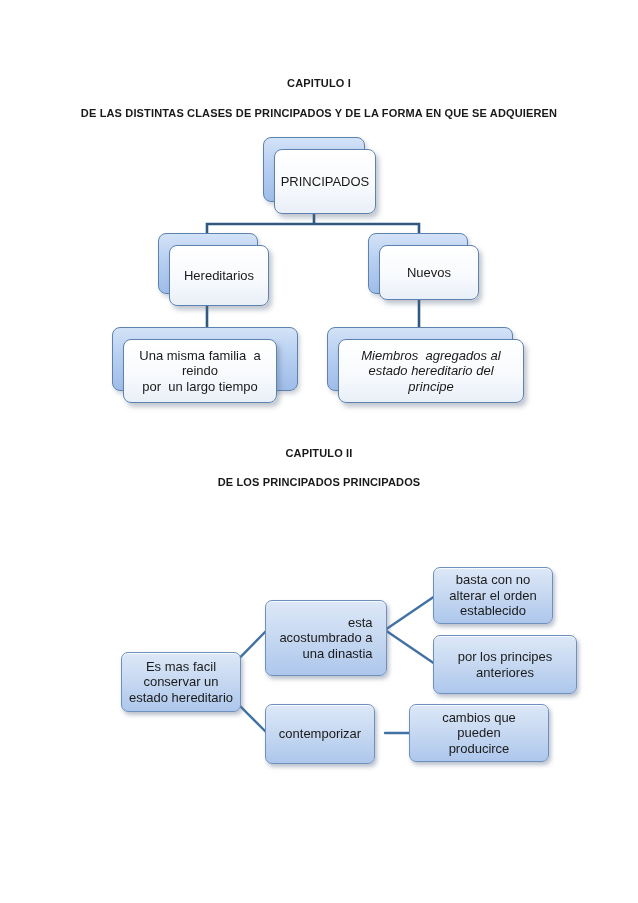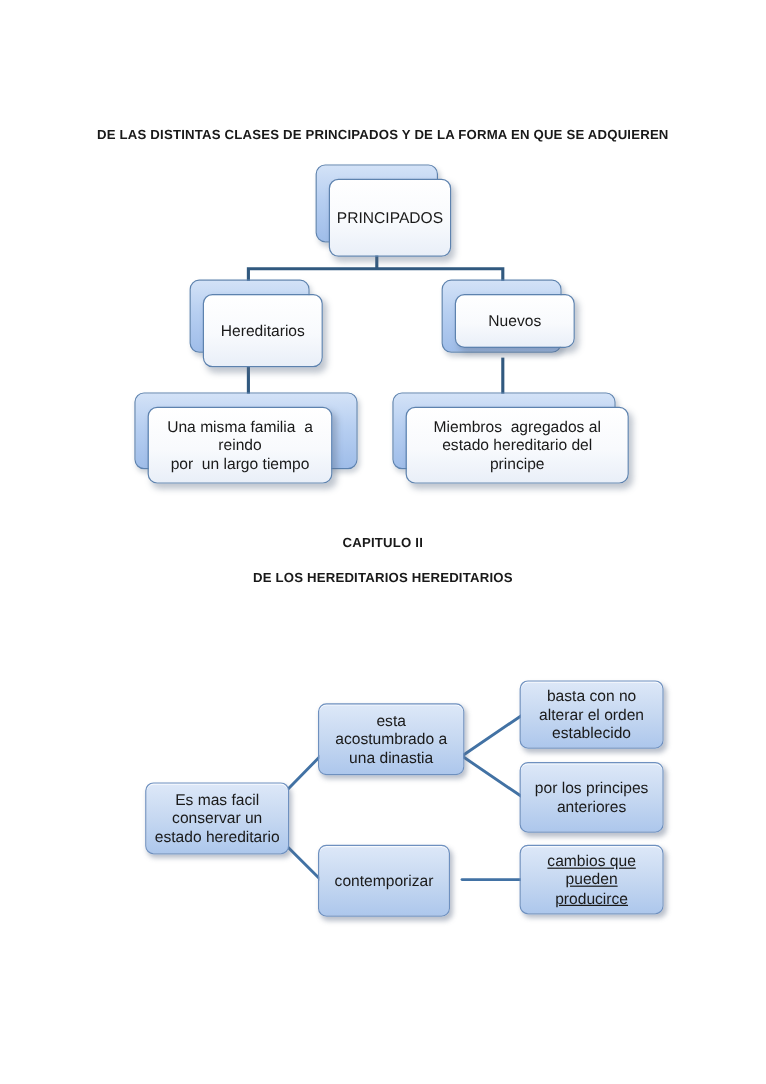--- a/index.html
+++ b/index.html
@@ -32,23 +32,24 @@
     box-shadow:2px 3px 4px rgba(90,105,130,.42), inset 0 1px 0 rgba(255,255,255,.75);
     display:flex; align-items:center; justify-content:center;
     text-align:center; font-size:13px; line-height:1.2; white-space:pre-wrap;
   }
 </style>
 </head>
 <body>
 
 <div class="page">
 
+  <div class="heading" style="top:77px;">CAPITULO I</div>
   <div class="heading" style="top:107px;">DE LAS DISTINTAS CLASES DE PRINCIPADOS Y DE LA FORMA EN QUE SE ADQUIEREN</div>
   <div class="heading" style="top:447px;">CAPITULO II</div>
-  <div class="heading" style="top:476px;">DE LOS HEREDITARIOS HEREDITARIOS</div>
+  <div class="heading" style="top:476px;">DE LOS PRINCIPADOS PRINCIPADOS</div>
 
   <svg class="connectors" width="638" height="903" viewBox="0 0 638 903">
     <g stroke="#31597f" stroke-width="2.6" fill="none">
       <path d="M314 206 V224"></path>
       <path d="M207 238 V224 H419 V238"></path>
       <path d="M207 298 V332"></path>
       <path d="M419 298 V332"></path>
     </g>
     <g stroke="#4272a4" stroke-width="2.4" fill="none" stroke-linecap="round">
       <path d="M216 682 L267 630"></path>
@@ -68,63 +69,63 @@
 
   <div class="node" style="left:158px;top:233px;width:112px;height:74px;">
     <div class="card-back" style="left:0;top:0;width:100px;height:61px;"></div>
     <div class="card-front" style="left:11px;top:12px;width:100px;height:61px;">
       <span>Hereditarios</span>
     </div>
   </div>
 
   <div class="node" style="left:368px;top:233px;width:112px;height:74px;">
     <div class="card-back" style="left:0;top:0;width:100px;height:61px;"></div>
-    <div class="card-front" style="left:11px;top:12px;width:100px;height:45px;text-align:right;">
+    <div class="card-front" style="left:11px;top:12px;width:100px;height:55px;text-align:right;">
       <span>Nuevos</span>
     </div>
   </div>
 
   <div class="node" style="left:112px;top:327px;width:198px;height:77px;">
     <div class="card-back" style="left:0;top:0;width:186px;height:64px;"></div>
     <div class="card-front" style="left:11px;top:12px;width:154px;height:64px;">
       <span>Una misma familia  a reindo
 por  un largo tiempo</span>
     </div>
   </div>
 
-  <div class="node" style="left:327px;top:327px;width:202px;height:77px;">
+  <div class="node" style="left:327px;top:327px;width:202px;height:77px;font-style:italic;">
     <div class="card-back" style="left:0;top:0;width:186px;height:64px;"></div>
     <div class="card-front" style="left:11px;top:12px;width:186px;height:64px;">
       <span>Miembros  agregados al
 estado hereditario del
 principe</span>
     </div>
   </div>
 
   <div class="box2" style="left:98px;top:652px;width:120px;height:60px;margin-left:23px;">
     <span>Es mas facil
 conservar un
 estado hereditario</span>
   </div>
-  <div class="box2" style="left:265px;top:586px;width:122px;height:60px;">
+  <div class="box2" style="left:265px;top:600px;width:122px;height:76px;text-align:right;">
     <span>esta
 acostumbrado a
 una dinastia</span>
   </div>
   <div class="box2" style="left:265px;top:704px;width:110px;height:60px;">
     <span>contemporizar</span>
   </div>
   <div class="box2" style="left:433px;top:567px;width:120px;height:57px;">
     <span>basta con no
 alterar el orden
 establecido</span>
   </div>
-  <div class="box2" style="left:433px;top:635px;width:120px;height:59px;">
+  <div class="box2" style="left:433px;top:635px;width:144px;height:59px;">
     <span>por los principes
 anteriores</span>
   </div>
-  <div class="box2" style="left:433px;top:704px;width:120px;height:58px;text-decoration:underline;">
+  <div class="box2" style="left:409px;top:704px;width:140px;height:58px;">
     <span>cambios que
 pueden
 producirce</span>
   </div>
 
 </div>
 
 </body></html>

